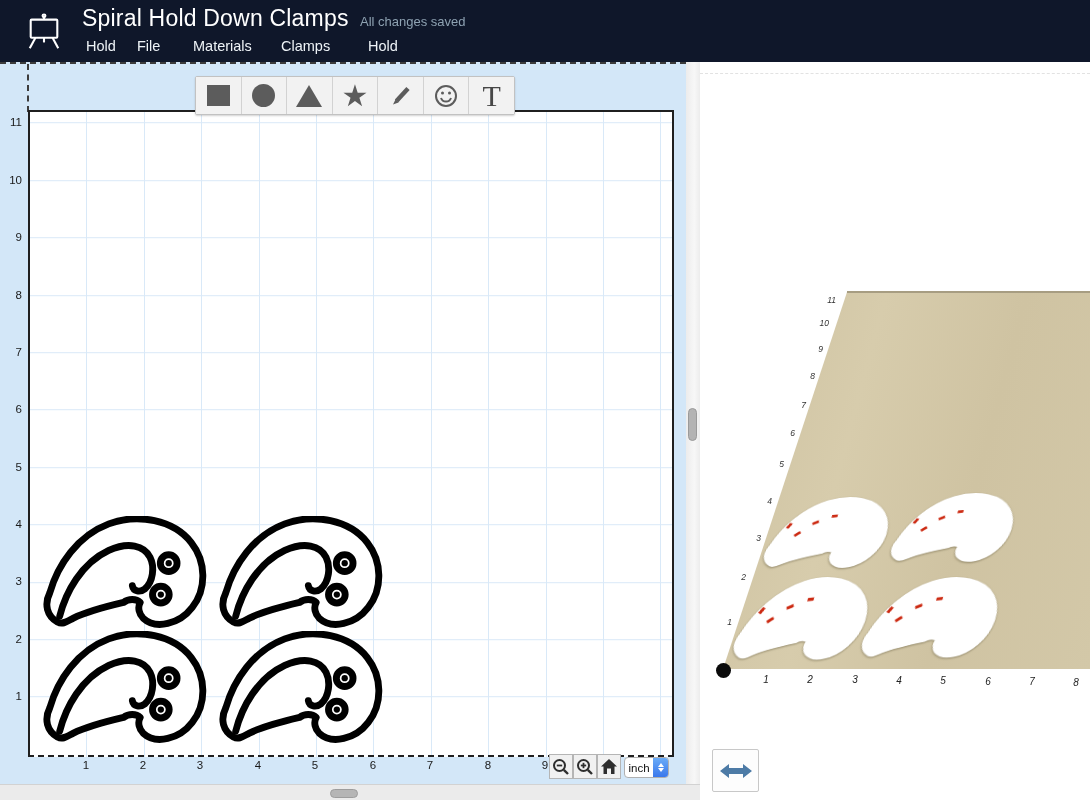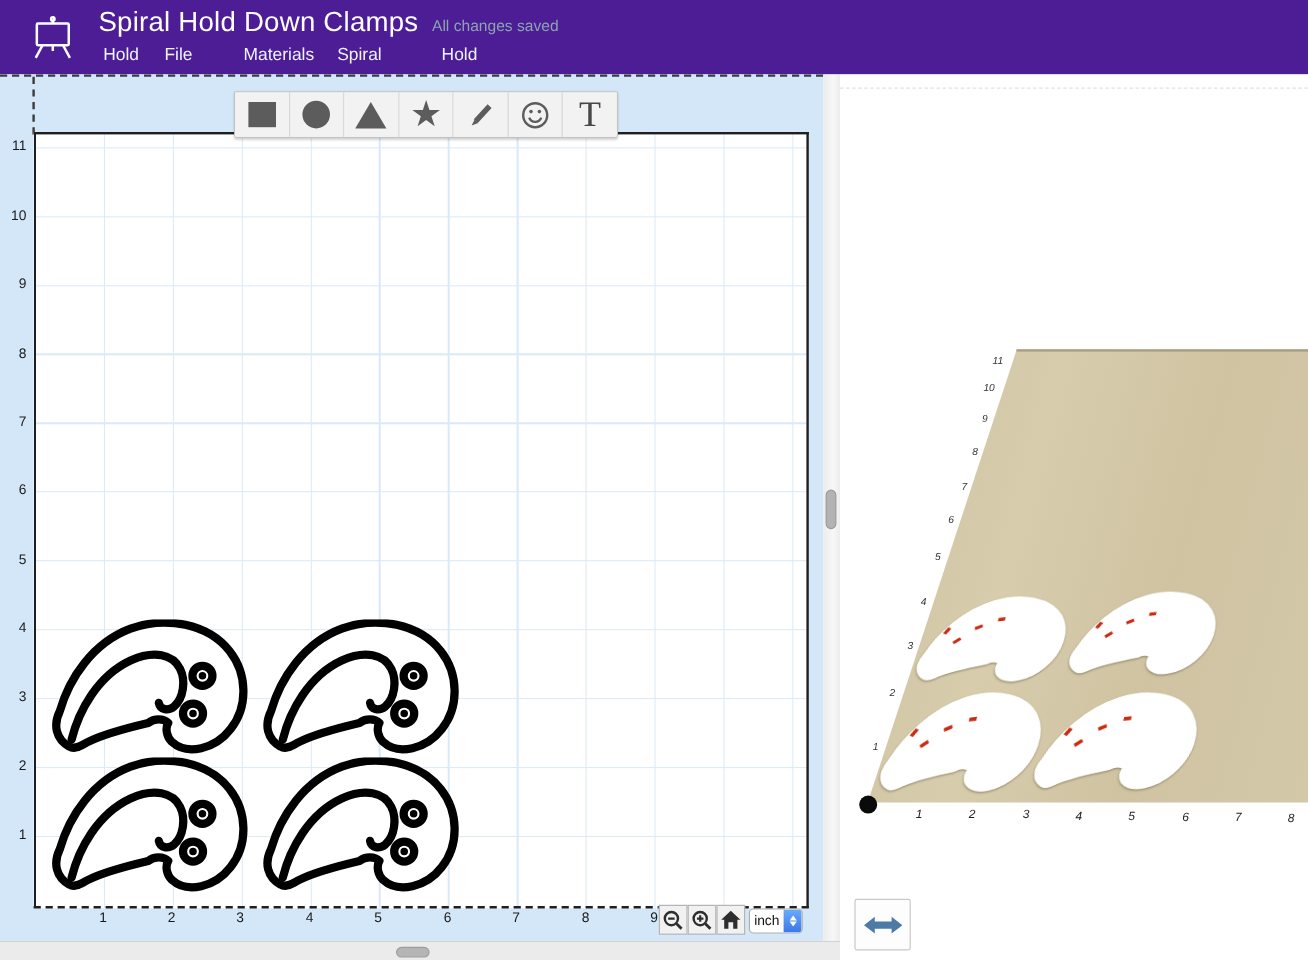--- a/index.html
+++ b/index.html
@@ -2,21 +2,21 @@
 <html><head>
 <meta charset="utf-8">
 <style>
   * { margin:0; padding:0; box-sizing:border-box; }
   html,body { width:1090px; height:800px; overflow:hidden;
     font-family:"Liberation Sans", sans-serif; background:#fff; }
   .abs { position:absolute; }
   #app { position:relative; width:1090px; height:800px; background:#fff; }
 
   
-  #header { left:0; top:0; width:1090px; height:62px; background:#4c1d95; }
+  #header { left:0; top:0; width:1090px; height:62px; background:#0f172a; }
   #logo { left:24px; top:13px; width:40px; height:38px; }
   #title { left:82px; top:5px; font-size:23px; color:#ffffff; letter-spacing:.2px; }
   #saved { left:360px; top:14px; font-size:13px; color:#8ea2b2; }
   .menu-item { top:38px; font-size:14.5px; color:#eef3f7; cursor:default; }
 
   
   #workspace { left:0; top:62px; width:686px; height:722px; background:#d3e7f8;
     border-top:2px dashed #3c3c3c; }
   #dash-left { left:27px; top:0; width:2px; height:48px; border-left:2px dashed #3c3c3c; }
   #canvas { left:28px; top:46px; width:646px; height:647px; background:#ffffff;
@@ -128,22 +128,22 @@
         <circle cx="20" cy="3" r="1.5"></circle>
         <line x1="11" y1="26" x2="5" y2="37"></line>
         <line x1="29" y1="26" x2="35" y2="37"></line>
         <line x1="20" y1="26" x2="20" y2="31"></line>
       </g>
     </svg>
     <div id="title" class="abs">Spiral Hold Down Clamps</div>
     <div id="saved" class="abs">All changes saved</div>
     <div class="menu-item abs" style="left:86px">Hold</div>
     <div class="menu-item abs" style="left:137px">File</div>
-    <div class="menu-item abs" style="left:203px">Materials</div>
-    <div class="menu-item abs" style="left:281px">Spiral</div>
+    <div class="menu-item abs" style="left:193px">Materials</div>
+    <div class="menu-item abs" style="left:281px">Clamps</div>
     <div class="menu-item abs" style="left:368px">Hold</div>
   </div>
 
   <div id="workspace" class="abs">
     <div id="dash-left" class="abs"></div>
 
     <div id="canvas" style="position:absolute;">
       <svg class="clamp2d" style="left:12px;  top:404px;">
           <use href="#clamp2d"></use>
         </svg>

